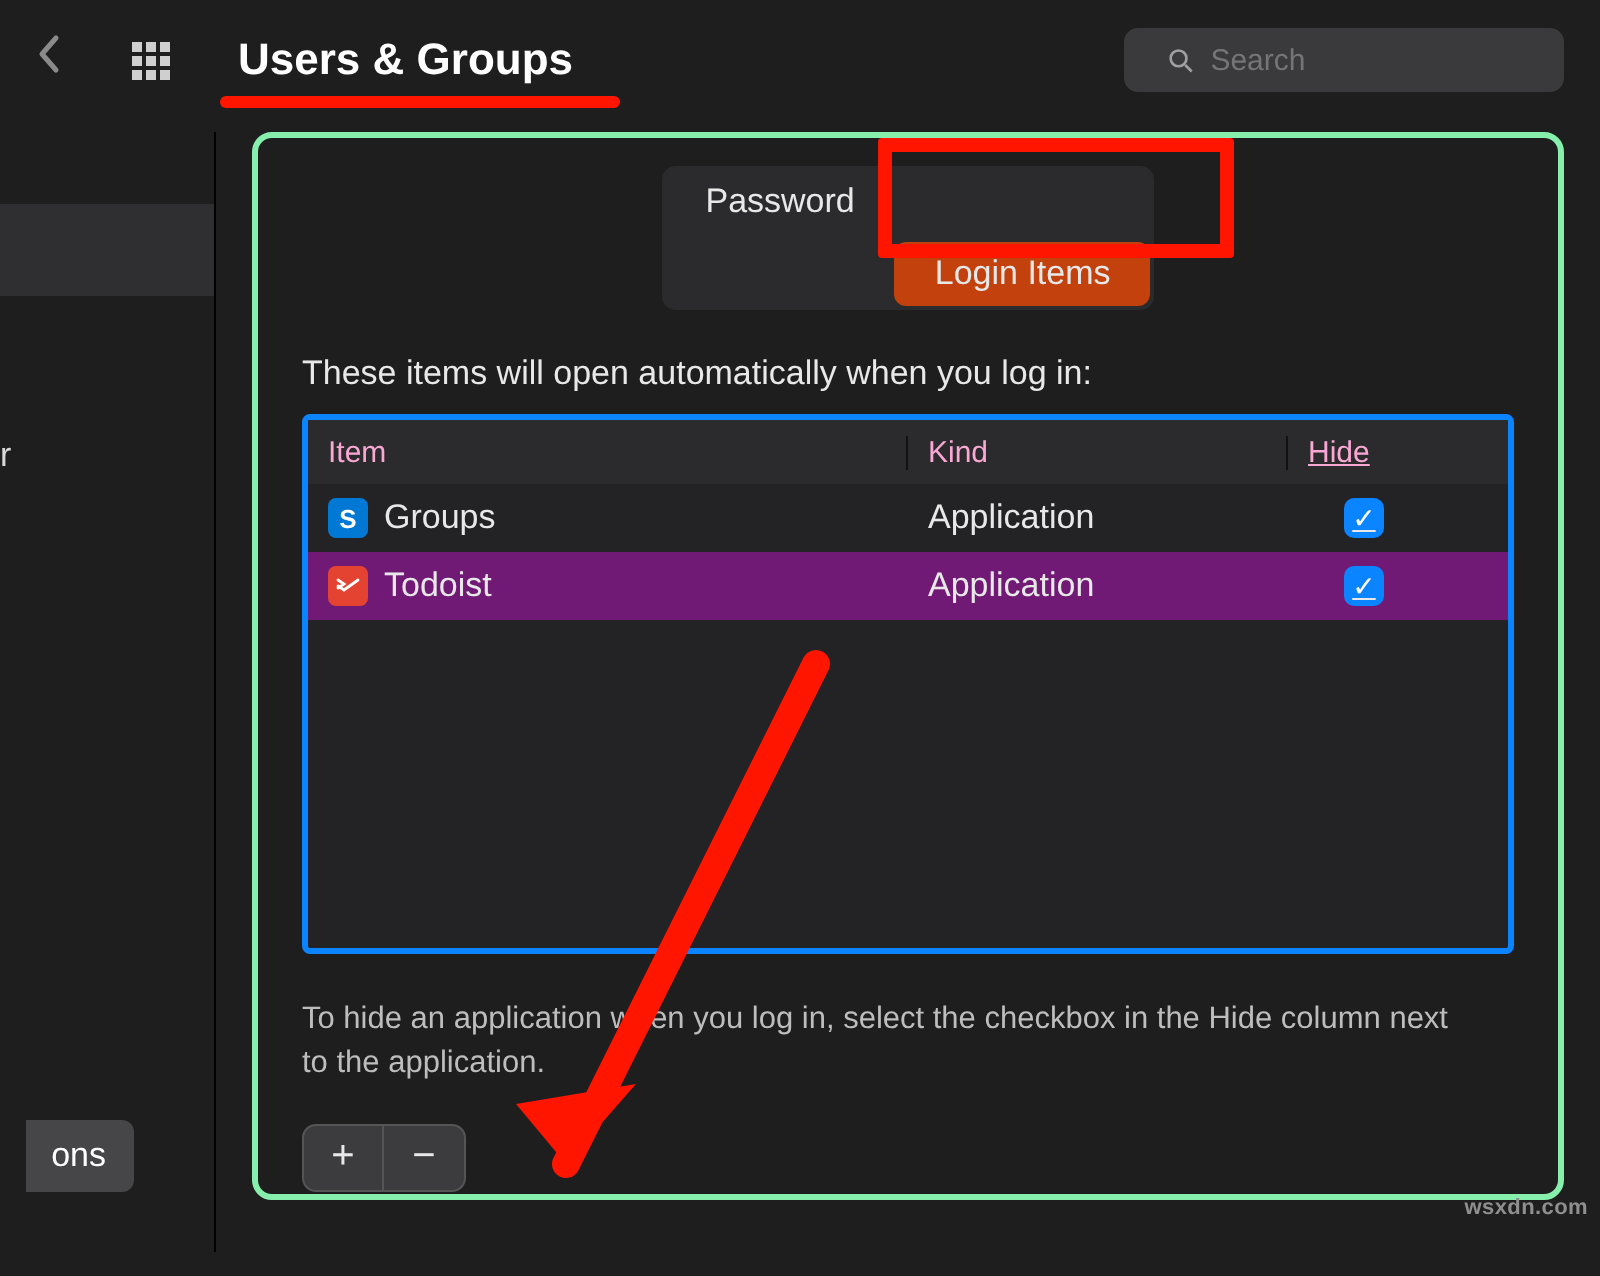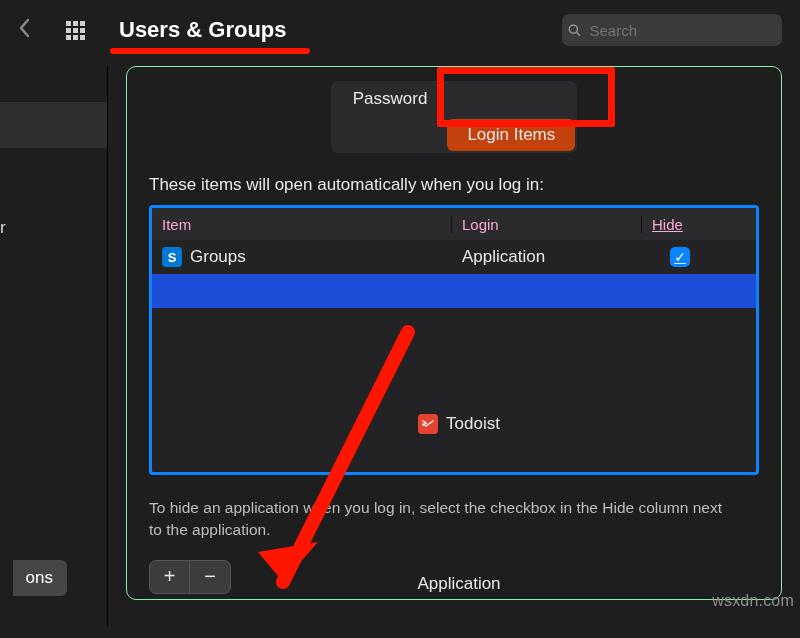--- a/index.html
+++ b/index.html
@@ -44,21 +44,21 @@
     border-radius: 3px;
   }
   .search {
     margin-left: auto;
     width: 220px;
     height: 32px;
     background: #3a3a3c;
     border-radius: 7px;
     display: flex;
     align-items: center;
-    padding: 0 6px;
+    padding: 0 22px;
     color: #a0a0a0;
     gap: 8px;
   }
   .search input {
     background: transparent;
     border: none;
     outline: none;
     color: #eee;
     font-size: 15px;
     width: 100%;
@@ -93,21 +93,21 @@
     text-align: right;
     border-radius: 0 6px 6px 0;
   }
 
   .main {
     flex: 1;
     padding: 0 18px;
     position: relative;
   }
   .panel {
-    border: 1px solid #86efac;
+    border: 3px solid #86efac;
     border-radius: 10px;
     height: 534px;
     padding: 14px 22px;
     position: relative;
   }
 
   .tabs-row {
     display: flex;
     justify-content: center;
     margin-bottom: 22px;
@@ -164,21 +164,21 @@
   .col-item { flex: 0 0 300px; padding-left: 10px; border-right: 1px solid #111; position:relative;}
   .col-kind { flex: 0 0 190px; padding-left: 10px; border-right: 1px solid #111; }
   .col-hide { flex: 1; padding-left: 10px; text-decoration: underline; }
 
   .trow {
     display: flex;
     align-items: center;
     height: 34px;
     font-size: 17px;
   }
-  .trow.selected { background: #1d4ed8; flex-direction: column; }
+  .trow.selected { background: #701a75; }
   .trow .col-item { display:flex; align-items:center; gap:8px; border:none;}
   .trow .col-kind { border:none; }
   .trow .col-hide { border:none; display:flex; justify-content:flex-start; padding-left: 28px;}
 
   .app-icon {
     width: 20px; height: 20px; border-radius: 4px; display:flex; align-items:center; justify-content:center; font-size:13px; font-weight:700; color:#fff;
   }
   .skype-icon { background:#0078d4; }
   .todoist-icon { background:#e44332; }
 
@@ -220,23 +220,24 @@
     position: absolute;
     left: 130px;
     top: 256px;
     pointer-events: none;
   }
 
   .watermark {
     position: absolute;
     right: 6px;
     bottom: 28px;
-    font-size: 16px;
+    font-size: 11px;
     color: #8f8f8f;
     letter-spacing: 0.2px;
+    font-weight: bold;
   }
 </style>
 </head>
 <body>
 
 <div class="toolbar">
   <span class="back-icon">
     <svg width="14" height="20" viewBox="0 0 14 20">
         <polyline points="10,2 3,10 10,18" fill="none" stroke="#8a8a8a" stroke-width="2.5" stroke-linecap="round" stroke-linejoin="round"></polyline>
       </svg>
@@ -279,21 +280,21 @@
           <div class="tab active">Login Items</div>
         </div>
         <div class="tab-highlight"></div>
       </div>
 
       <div class="instruction">These items will open automatically when you log in:</div>
 
       <div class="table-wrap">
         <div class="thead">
           <div class="col-item">Item</div>
-          <div class="col-kind">Login</div>
+          <div class="col-kind">Kind</div>
           <div class="col-hide">Hide</div>
         </div>
 
         <div class="trow">
           <div class="col-item">
             <span class="app-icon skype-icon">S</span>
             <span>Groups</span>
           </div>
           <div class="col-kind">Application</div>
           <div class="col-hide">

